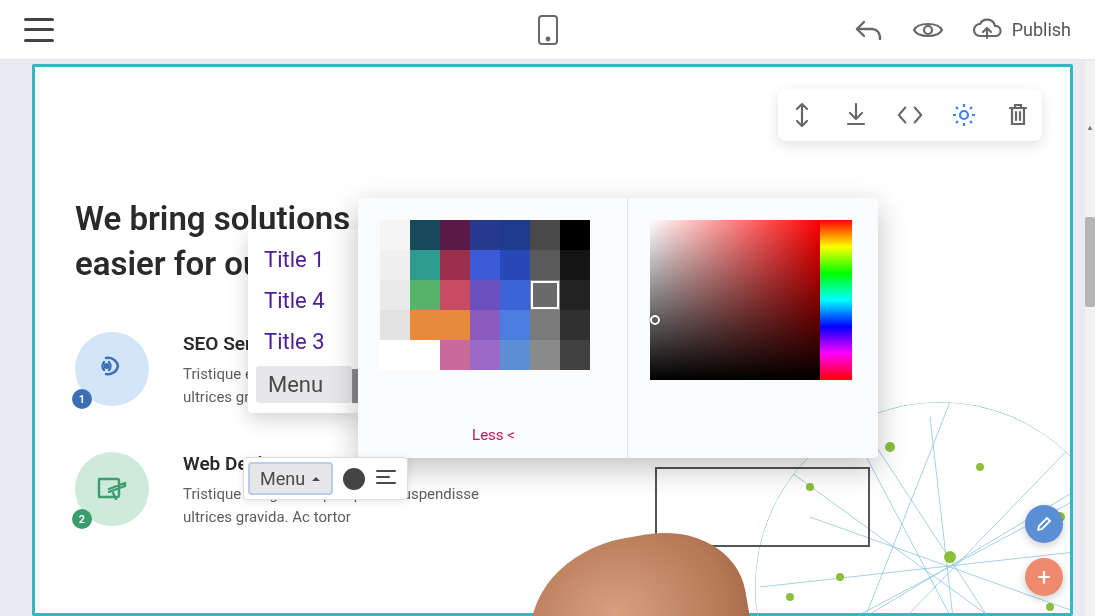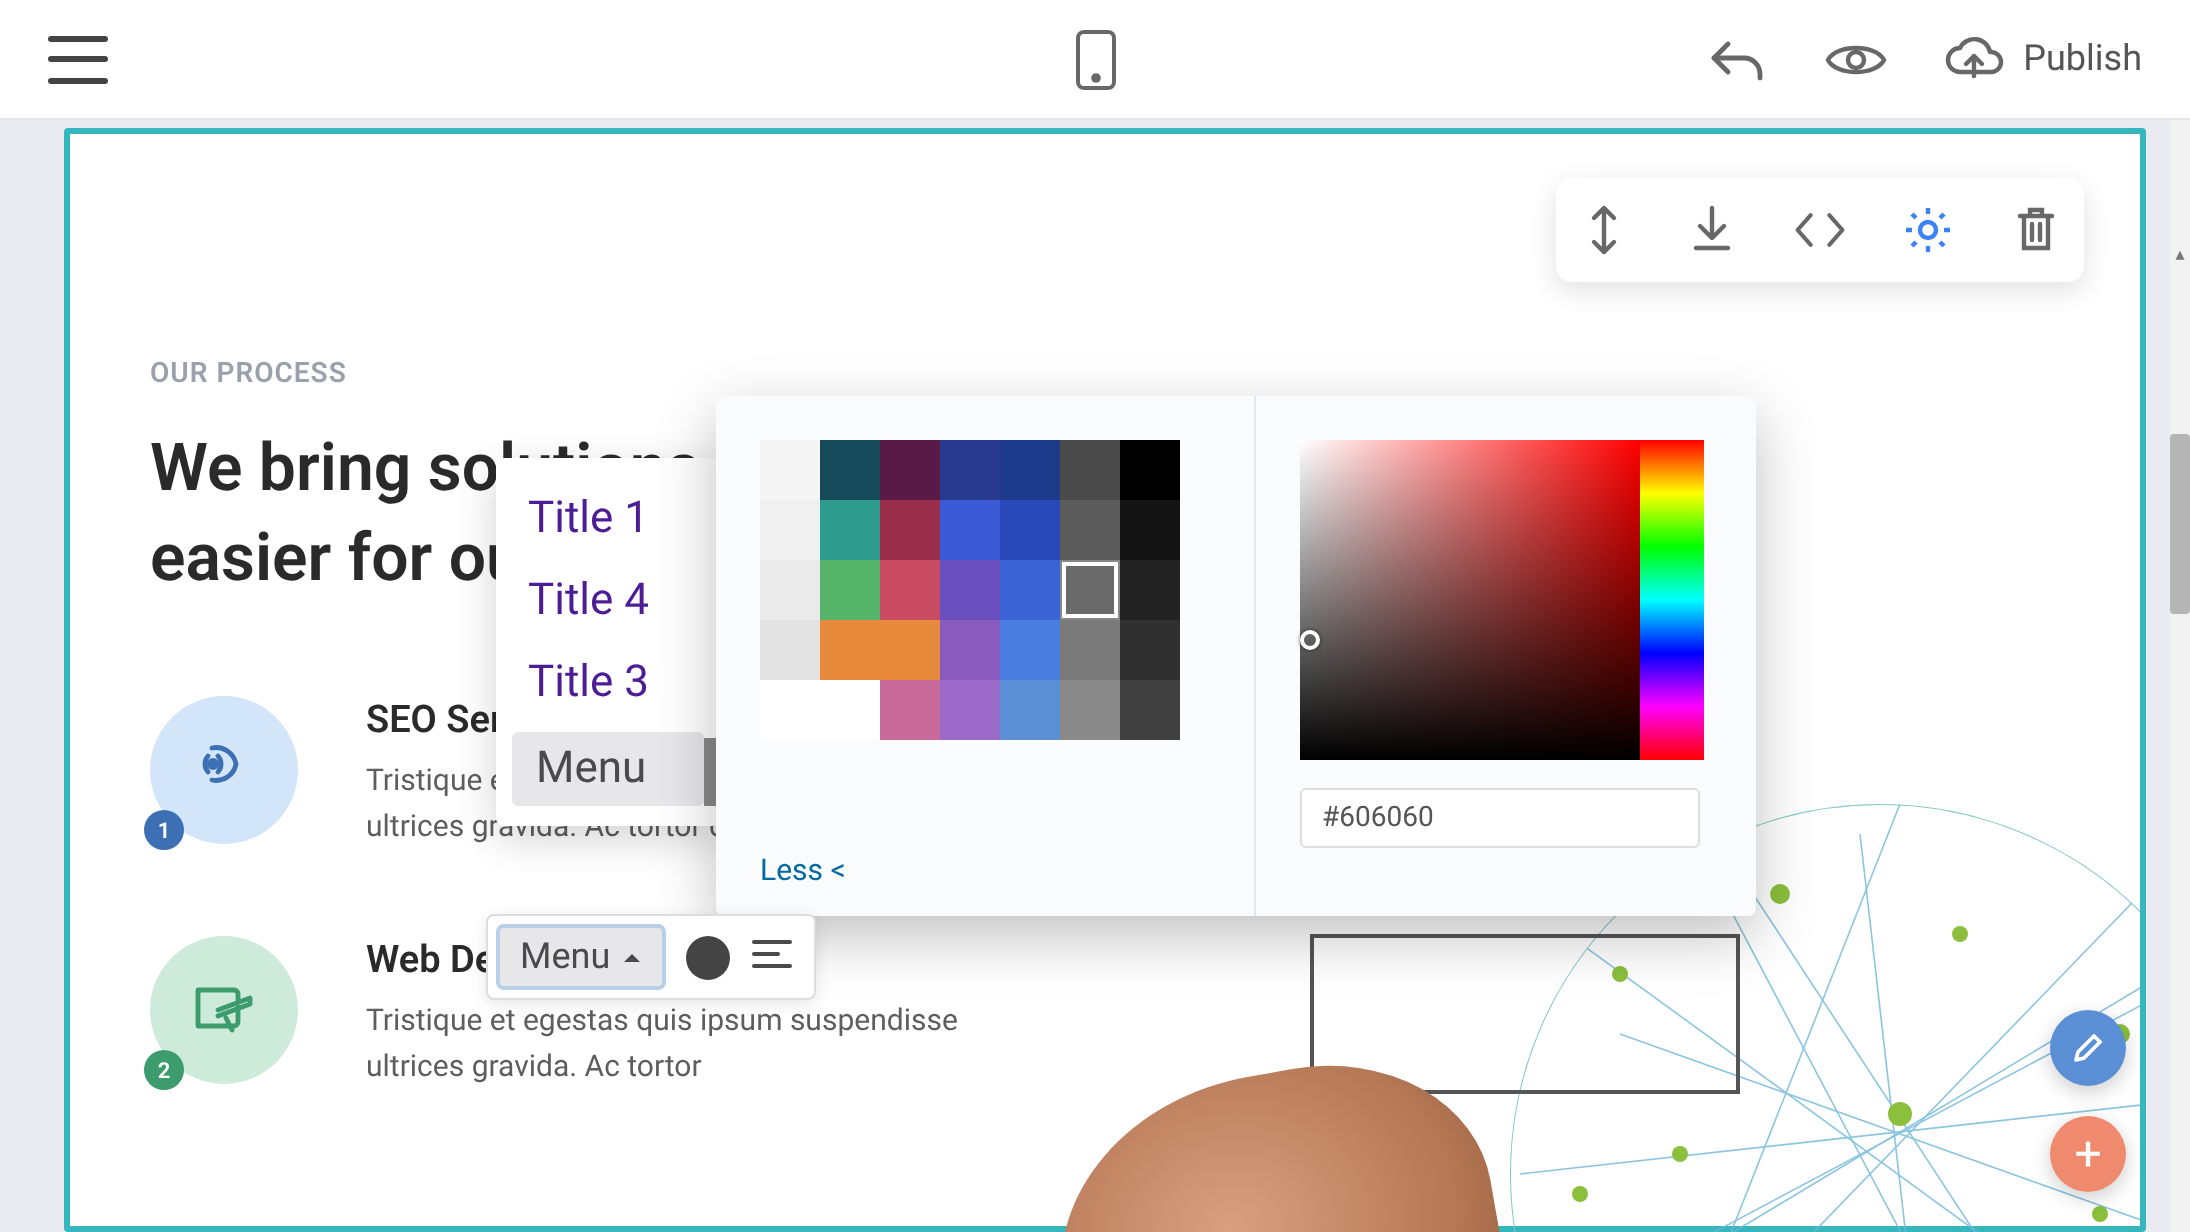--- a/index.html
+++ b/index.html
@@ -52,21 +52,21 @@
 .title-panel-item { padding: 8px 16px; font-size: 22px; color: #4c1d95; cursor: pointer; }
 .title-panel-menu { margin: 4px 8px 0 8px; background: #e7e7ea; padding: 6px 12px; border-radius: 3px; font-size: 22px; color: #4a4a4a; display: flex; align-items: center; gap: 8px; cursor: pointer; position: relative; }
 .pencil-tab { position: absolute; right: -28px; top: 3px; width: 28px; height: 34px; background: #8a8a8a; display: flex; align-items: center; justify-content: center; border-radius: 0 4px 4px 0; }
 
 
 .color-panel { position: absolute; left: 358px; top: 198px; width: 520px; height: 260px; background: #fafbfc; border-radius: 4px; box-shadow: 0 10px 30px rgba(0,0,0,0.25); display: flex; }
 .swatches-side { width: 270px; padding: 22px 20px 14px 22px; border-right: 1px solid #e5e5e5; display: flex; flex-direction: column; }
 .swatch-grid { display: grid; grid-template-columns: repeat(7, 30px); grid-auto-rows: 30px; gap: 0; }
 .swatch { width: 30px; height: 30px; cursor: pointer; }
 .swatch.selected { outline: 2px solid #fff; outline-offset: -3px; border: 1px solid #888; }
-.less-link { margin-top: auto; text-align: left; font-size: 15px; color: #0369a1; cursor: pointer; padding-top: 10px; }
+.less-link { margin-top: auto; text-align: center; font-size: 15px; color: #be185d; cursor: pointer; padding-top: 10px; }
 .picker-side { flex: 1; padding: 22px; display: flex; flex-direction: column; gap: 14px; }
 .picker-top { display: flex; gap: 0; height: 160px; }
 .sv-box { width: 170px; height: 160px; position: relative; background: linear-gradient(to top, #000, rgba(0,0,0,0)), linear-gradient(to right, #fff, #ff0000); cursor: crosshair; }
 .sv-cursor { position: absolute; width: 10px; height: 10px; border: 2px solid #fff; border-radius: 50%; transform: translate(-50%, -50%); left: 5px; top: 100px; box-shadow: 0 0 2px rgba(0,0,0,0.6); }
 .hue-bar { width: 32px; height: 160px; background: linear-gradient(to bottom, #ff0000, #ffff00, #00ff00, #00ffff, #0000ff, #ff00ff, #ff0000); cursor: pointer; }
 .hex-input { width: 200px; padding: 6px 10px; border: 1px solid #ddd; border-radius: 3px; font-size: 14px; color: #555; }
 
 
 .scrollbar-track { position: absolute; right: 0; top: 60px; bottom: 0; width: 10px; background: #f2f2f2; }
 .scrollbar-thumb { position: absolute; top: 157px; height: 90px; width: 10px; right: 0; background: #b5b5b5; border-radius: 2px; }
@@ -149,21 +149,20 @@
           </svg>
       </div>
       <div class="icon-btn">
         <svg width="22" height="26" viewBox="0 0 22 26" fill="none" stroke="#686868" stroke-width="2.2" stroke-linecap="round">
             <path d="M3 6 h16 M8 6 V3 h6 v3 M5 6 v16 h12 V6 M9 10 v8 M13 10 v8"></path>
           </svg>
       </div>
     </div>
 
     <div class="content">
-      <div class="eyebrow">OUR PROCESS</div>
       <div class="headline">We bring solutions to make life easier for our customers.</div>
 
       <div class="features">
         <div class="feature">
           <div class="feature-icon blue">
             <svg width="34" height="34" viewBox="0 0 34 34" fill="none" stroke="#3d6fb4" stroke-width="2.4" stroke-linecap="round" stroke-linejoin="round">
                 <path d="M9 18 a6 6 0 0 1 0-8 M14 10 a6 6 0 0 1 0 8 M11 6 a10 10 0 0 1 12 8 M11 22 a10 10 0 0 0 12-8"></path>
                 <circle cx="11.5" cy="14" r="1.8" fill="#3d6fb4"></circle>
               </svg>
             <div class="feature-badge blue">1</div>
@@ -289,21 +288,20 @@
       </div>
     <div class="less-link">Less &lt;</div>
   </div>
   <div class="picker-side">
     <div class="picker-top">
       <div class="sv-box">
         <div class="sv-cursor"></div>
       </div>
       <div class="hue-bar"></div>
     </div>
-    <input class="hex-input" value="#606060" style="">
   </div>
 </div>
 
 <div class="text-toolbar">
   <div class="menu-dropdown">
     <span>Menu</span>
     <svg width="10" height="8" viewBox="0 0 10 8">
         <path d="M1 6 L5 2 L9 6" fill="#4a4a4a"></path>
       </svg>
   </div>

